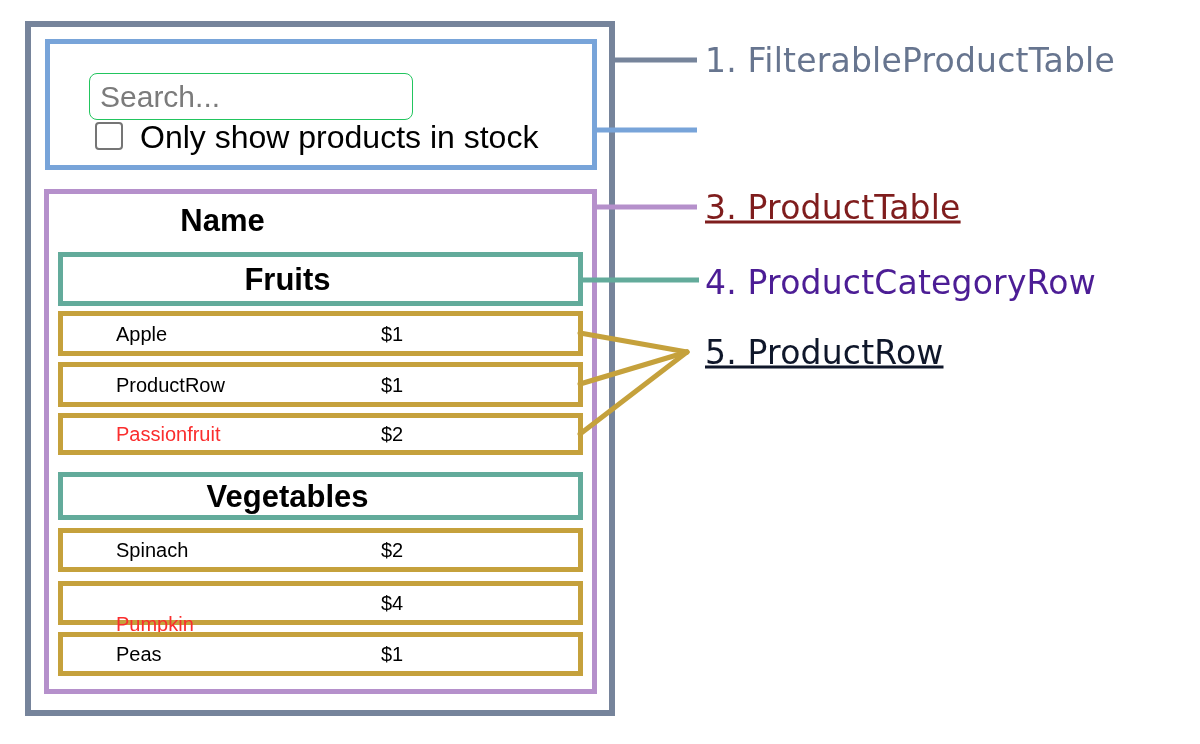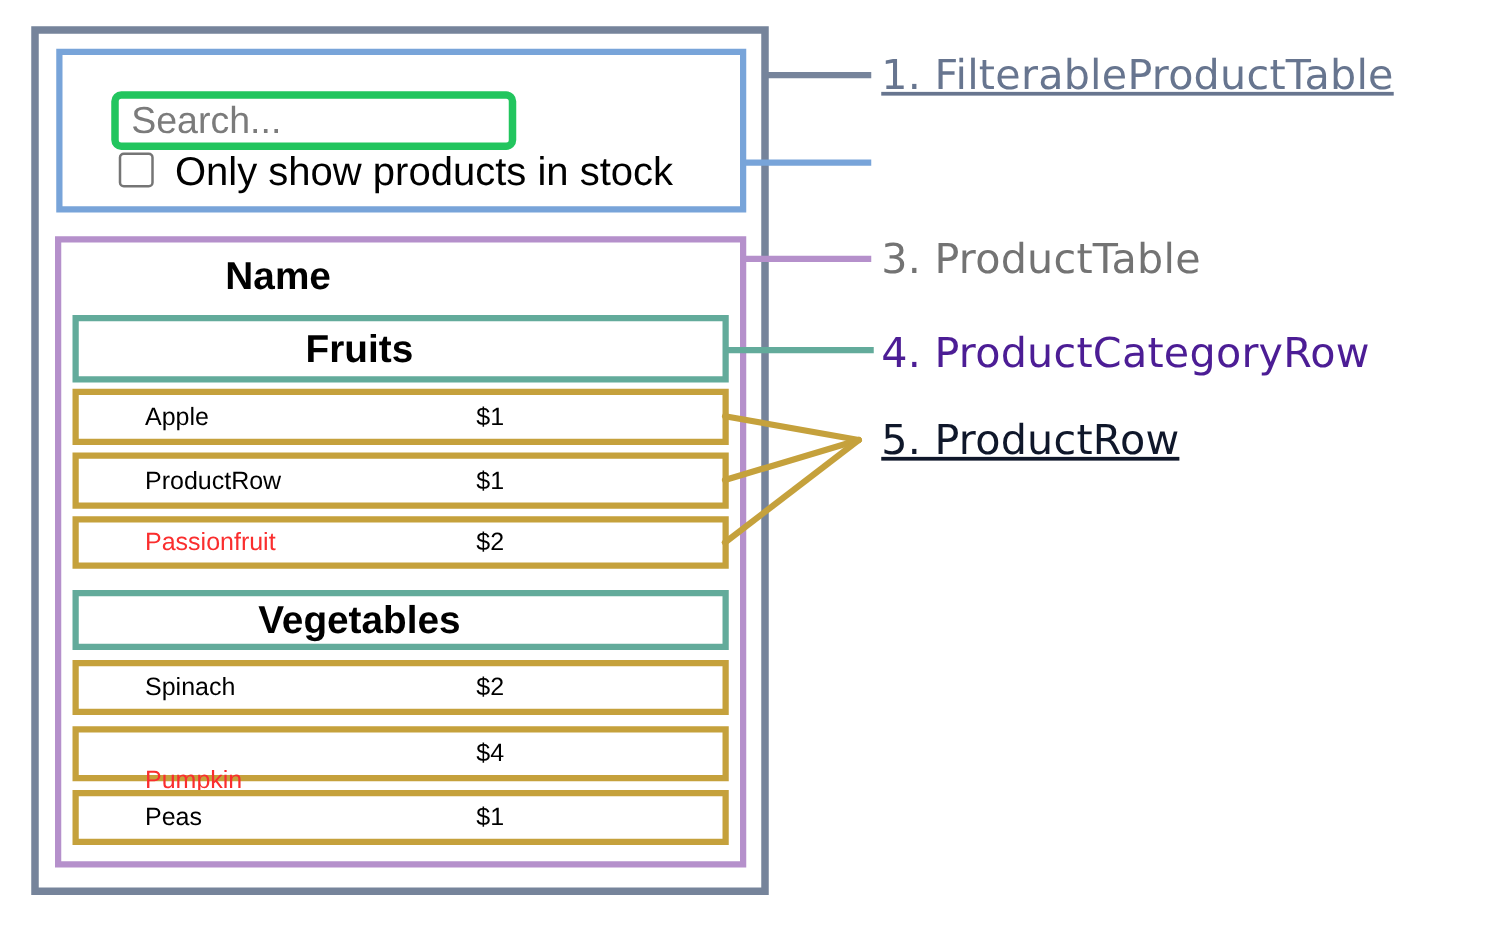--- a/index.html
+++ b/index.html
@@ -9,21 +9,21 @@
   }
   .box{position:absolute;box-sizing:border-box;background:#fff;}
   .outer-frame{left:25px;top:21px;width:590px;height:695px;border:6px solid #76849B;}
   .searchbar-frame{left:45px;top:39px;width:552px;height:131px;border:5px solid #78A4D9;}
   .table-frame{left:44px;top:189px;width:553px;height:505px;border:5px solid #B590CB;}
   .cat-frame{left:58px;width:525px;border:5px solid #63AB9B;}
   .row-frame{left:58px;width:525px;border:5px solid #C5A13C;}
 
   .search-input{
     position:absolute;left:89px;top:73px;width:324px;height:47px;box-sizing:border-box;
-    border:6px solid #22c55e;border-radius:8px;padding:0 10px;font-size:30px;
+    border:1px solid #22c55e;border-radius:8px;padding:0 10px;font-size:30px;
     font-family:"Liberation Sans",sans-serif;color:#333;outline:none;background:#fff;
   }
   .search-input::placeholder{color:#7B7B7B;opacity:1;}
   .checkbox{
     position:absolute;left:95px;top:122px;width:28px;height:28px;box-sizing:border-box;
     border:2px solid #757575;border-radius:4px;background:#fff;cursor:pointer;
   }
   .checkbox-label{
     position:absolute;left:140px;top:137px;transform:translateY(-50%);
     font-size:32px;line-height:1;white-space:nowrap;
@@ -43,21 +43,21 @@
   .cell-price{left:360px;}
   .red{color:#FA2E2E;}
 
   .legend-label{
     position:absolute;left:705px;transform:translateY(-50%);
     font-family:"DejaVu Sans","Liberation Sans",sans-serif;
     font-size:33px;line-height:1;white-space:nowrap;letter-spacing:0.2px;
   }
   .lbl-1{color:#67758F;}
   .lbl-2{color:#6292C7;}
-  .lbl-3{color:#737373;}
+  .lbl-3{color:#7f1d1d;text-decoration:underline;}
   .lbl-4{color:#4c1d95;}
   .lbl-5{color:#0f172a;text-decoration:underline;}
 
   .connectors{position:absolute;left:0;top:0;width:1200px;height:744px;pointer-events:none;}
 </style>
 </head>
 <body>
 
 <div class="stage">
 
@@ -94,21 +94,21 @@
   <span class="cell cell-price" style="top:550px;">$2</span>
 
   <div class="box row-frame" style="top:581px;height:44px;"></div>
   <span class="cell cell-name red" style="top:624px;">Pumpkin</span>
   <span class="cell cell-price" style="top:603px;">$4</span>
 
   <div class="box row-frame" style="top:632px;height:44px;"></div>
   <span class="cell cell-name" style="top:654px;">Peas</span>
   <span class="cell cell-price" style="top:654px;">$1</span>
 
-  <span class="legend-label lbl-1" style="top:60px;text-decoration:underline;">1. FilterableProductTable</span>
+  <span class="legend-label lbl-1" style="top:60px;">1. FilterableProductTable</span>
   <span class="legend-label lbl-3" style="top:207px;">3. ProductTable</span>
   <span class="legend-label lbl-4" style="top:282px;">4. ProductCategoryRow</span>
   <span class="legend-label lbl-5" style="top:352px;">5. ProductRow</span>
 
   <svg class="connectors" viewBox="0 0 1200 744">
     <line x1="611" y1="60" x2="697" y2="60" stroke="#76849B" stroke-width="5"></line>
     <line x1="595" y1="130" x2="697" y2="130" stroke="#78A4D9" stroke-width="5"></line>
     <line x1="593" y1="207" x2="697" y2="207" stroke="#B590CB" stroke-width="5"></line>
     <line x1="579" y1="280" x2="699" y2="280" stroke="#63AB9B" stroke-width="5"></line>
     <g stroke="#C5A13C" stroke-width="5" stroke-linecap="round">

